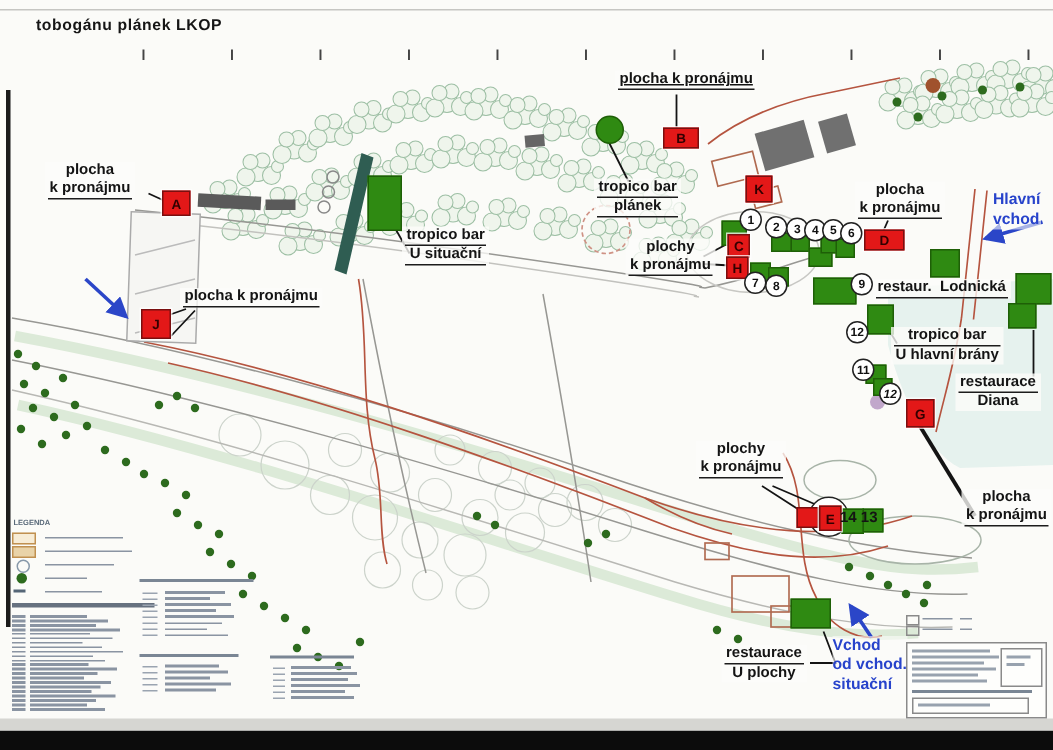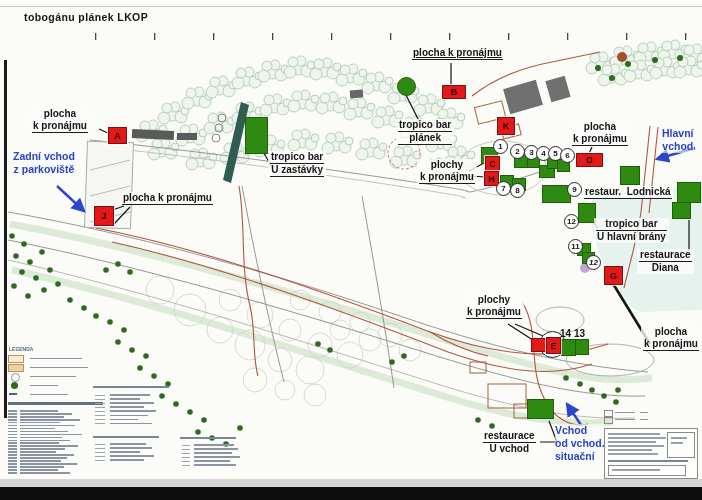--- a/index.html
+++ b/index.html
@@ -281,21 +281,21 @@
     <div class="gcirc"></div>
   <div class="callout" style="left: 30px; top: 108px;">
         <div>plocha</div>
         <div class="u">k pronájmu</div>
       </div>
       <div class="callout" style="left: 120px; top: 192px;">
         <div class="u">plocha k pronájmu</div>
       </div>
       <div class="callout" style="left: 268px; top: 151px;">
         <div class="u">tropico bar</div>
-        <div class="u">U zastávky</div>
+        <div class="u">U situační</div>
       </div>
       <div class="callout" style="left: 396px; top: 119px;">
         <div class="u">tropico bar</div>
         <div class="u">plánek</div>
       </div>
       <div class="callout" style="left: 410px; top: 47px; text-decoration: underline;">
         <div class="u">plocha k pronájmu</div>
       </div>
       <div class="callout" style="left: 417px; top: 159px;">
         <div>plochy</div>
@@ -319,30 +319,26 @@
       <div class="callout" style="left: 464px; top: 294px;">
         <div>plochy</div>
         <div class="u">k pronájmu</div>
       </div>
       <div class="callout" style="left: 641px; top: 326px;">
         <div>plocha</div>
         <div class="u">k pronájmu</div>
       </div>
       <div class="callout" style="left: 481px; top: 430px;">
         <div class="u">restaurace</div>
-        <div>U vchod</div>
-      </div>
-      <div class="callout plain" style="left: 559px; top: 328px;">
+        <div>U plochy</div>
+      </div>
+      <div class="callout plain" style="left: 559px; top: 340px;">
         <div>14 13</div>
       </div>
-      <div class="bluenote" style="left: 13px; top: 150px; text-align: center;">
-        <div>Zadní vchod</div>
-        <div>z parkoviště</div>
-      </div>
-      <div class="bluenote" style="left: 662px; top: 127px; text-align: center;">
+      <div class="bluenote" style="left: 662px; top: 127px; ">
         <div>Hlavní</div>
         <div>vchod</div>
       </div>
       <div class="bluenote" style="left: 555px; top: 424px; text-align: left;">
         <div>Vchod</div>
         <div>od vchod.</div>
         <div>situační</div>
       </div>
       <div class="lmark" style="left: 108px; top: 127px; width: 17px; height: 15px;">A</div>
       <div class="lmark" style="left: 442px; top: 85px; width: 22px; height: 12px;">B</div>

